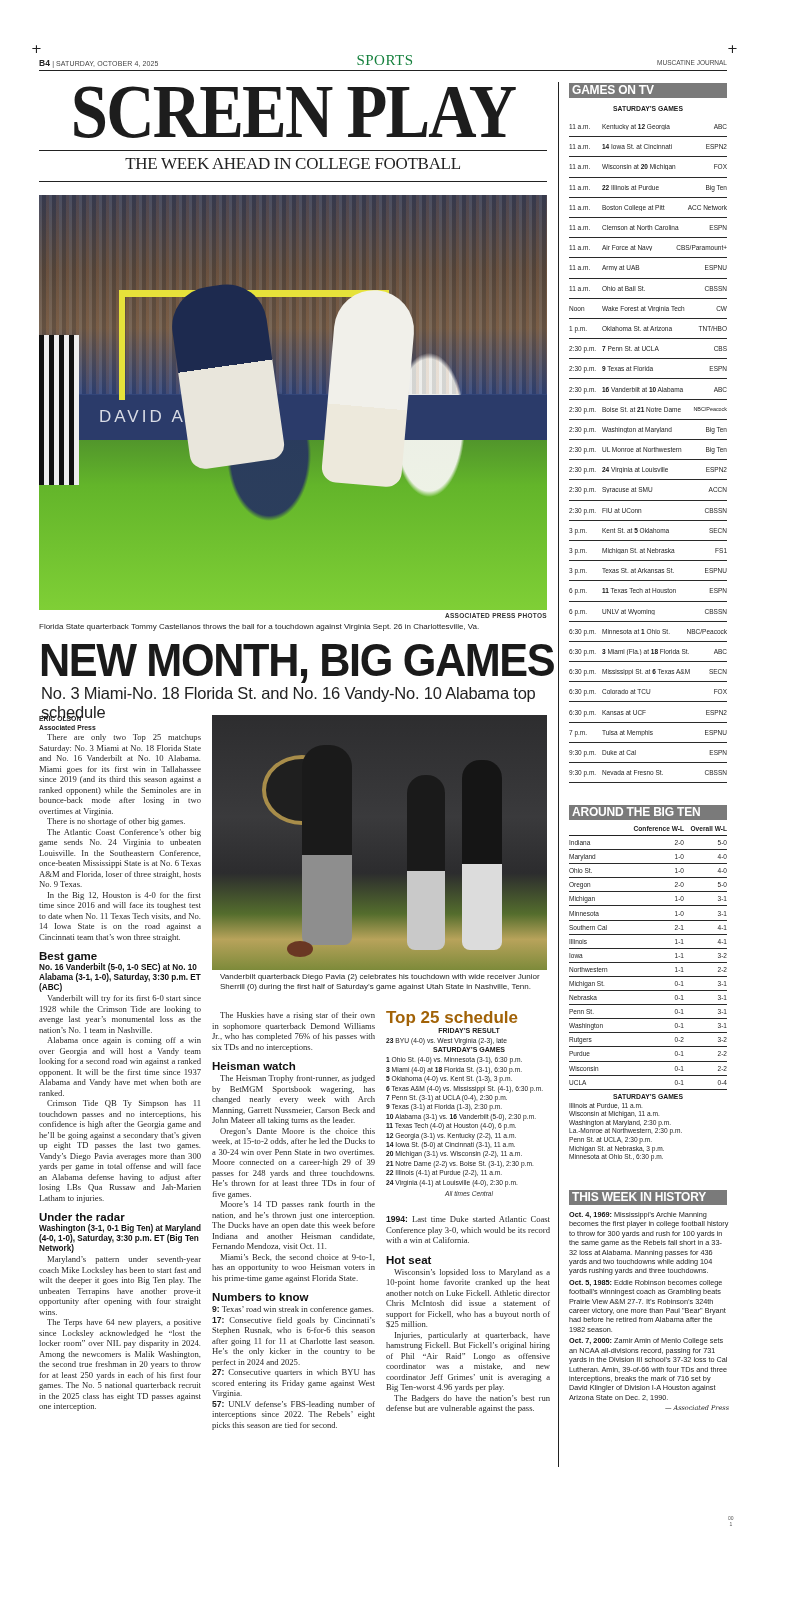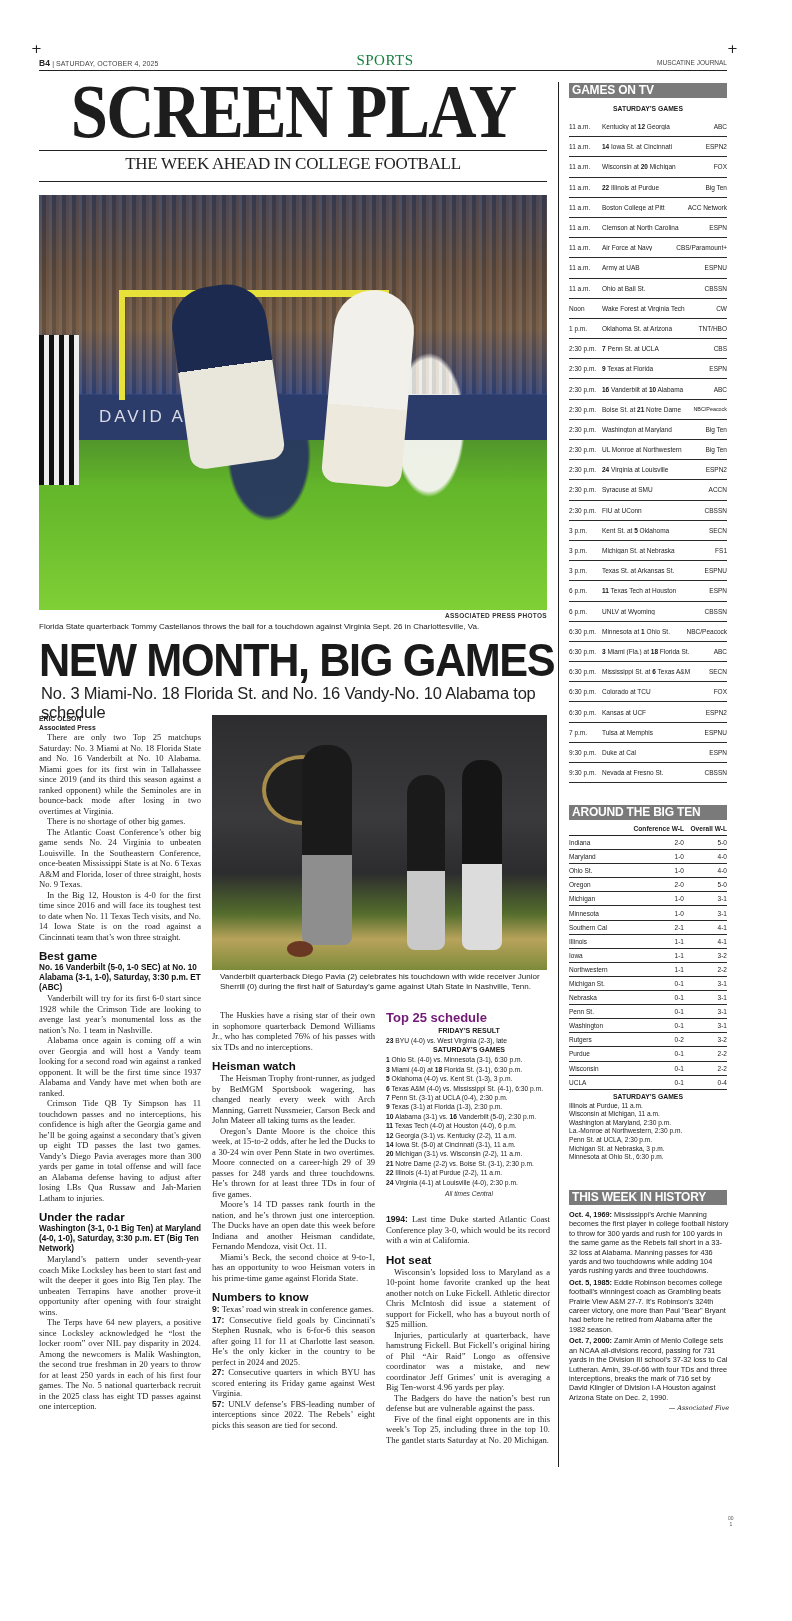--- a/index.html
+++ b/index.html
@@ -57,21 +57,21 @@
   #photo-second .p-a { position:absolute; left:90px; top:30px; width:50px; height:200px; background: linear-gradient(180deg,#1a1a1a 0 55%, #8e8e8e 55% 100%); border-radius: 22px 22px 8px 8px; }
   #photo-second .p-b { position:absolute; left:195px; top:60px; width:38px; height:175px; background: linear-gradient(180deg,#1a1a1a 0 55%, #c9c9c9 55% 100%); border-radius: 18px 18px 8px 8px; }
   #photo-second .p-c { position:absolute; left:250px; top:45px; width:40px; height:190px; background: linear-gradient(180deg,#151515 0 55%, #dcdcdc 55% 100%); border-radius: 18px 18px 8px 8px; }
   #photo-second .ball { position:absolute; left:75px; top:226px; width:26px; height:16px; border-radius:50%; background:#6a3723; }
   #caption-second { position: absolute; left: 212px; top: 972px; width: 335px; font-family: "Liberation Sans", sans-serif; font-size: 8px; line-height: 10px; color: #222; margin-left: 8px; }
 
   .vsep { position: absolute; width: 1px; background: #222; }
 
   
   #top25 { position: absolute; left: 386px; top: 1010px; width: 166px; }
-  #top25 .title { font-family: "Liberation Sans", sans-serif; font-weight: bold; font-size: 13px; line-height: 16px; color: #701a75; }
+  #top25 .title { font-family: "Liberation Sans", sans-serif; font-weight: bold; font-size: 17px; line-height: 16px; color: #a16207; }
   #top25 .sub { font-family: "Liberation Sans", sans-serif; font-weight: bold; font-size: 7px; text-align: center; line-height: 10px; color: #222; }
   #top25 .line { font-family: "Liberation Sans", sans-serif; font-size: 6.7px; line-height: 9.4px; color: #222; white-space: nowrap; }
   #top25 .line b { color: #111; }
   #top25 .note { font-family: "Liberation Sans", sans-serif; font-style: italic; font-size: 6.6px; text-align: center; margin-top: 3px; color: #333; }
 
   
   .sidebar-head { position: absolute; left: 569px; width: 158px; height: 15px; background: #7a7a7a; color: #fff; font-family: "Liberation Sans", sans-serif; font-weight: bold; font-size: 12px; line-height: 15px; padding-left: 3px; letter-spacing: -0.2px; }
   #tv { position: absolute; left: 569px; top: 101px; width: 158px; }
   #tv .sub { font-family: "Liberation Sans", sans-serif; font-weight: bold; font-size: 6.8px; text-align: center; line-height: 16px; color: #222; }
   .tv-row { display: flex; font-family: "Liberation Sans", sans-serif; font-size: 6.5px; height: 20.2px; align-items: center; border-bottom: 1.2px solid #2a2a2a; color: #222; white-space: nowrap; }
@@ -197,21 +197,20 @@
     </div>
   <div class="note">All times Central</div>
 </div>
 
 <div class="col" id="col3" style="left:386px;top:1214px;width:164px;">
   <p class="noind"><span class="bold-num">1994:</span> <span>Last time Duke started Atlantic Coast Conference play 3-0, which would be its record with a win at California.</span></p>
   <div class="subhead">Hot seat</div>
   <p>Wisconsin’s lopsided loss to Maryland as a 10-point home favorite cranked up the heat another notch on Luke Fickell. Athletic director Chris McIntosh did issue a statement of support for Fickell, who has a buyout north of $25 million.</p>
   <p>Injuries, particularly at quarterback, have hamstrung Fickell. But Fickell’s original hiring of Phil “Air Raid” Longo as offensive coordinator was a mistake, and new coordinator Jeff Grimes’ unit is averaging a Big Ten-worst 4.96 yards per play.</p>
   <p>The Badgers do have the nation’s best run defense but are vulnerable against the pass.</p>
-  <p>Five of the final eight opponents are in this week’s Top 25, including three in the top 10. The gantlet starts Saturday at No. 20 Michigan.</p>
 </div>
 
 <div class="vsep" style="left:558px;top:82px;height:1385px;"></div>
 
 <div class="sidebar-head" style="top:83px;">GAMES ON TV</div>
 <div id="tv">
   <div class="sub">SATURDAY’S GAMES</div>
   <div id="tv-rows">
       <div class="tv-row">
         <span class="t">11 a.m.</span>
@@ -490,19 +489,19 @@
       <div class="game">Michigan St. at Nebraska, 3 p.m.</div>
       <div class="game">Minnesota at Ohio St., 6:30 p.m.</div>
     </div>
 </div>
 
 <div class="sidebar-head" style="top:1190px;">THIS WEEK IN HISTORY</div>
 <div id="history">
   <p><b>Oct. 4, 1969:</b><span> Mississippi’s Archie Manning becomes the first player in college football history to throw for 300 yards and rush for 100 yards in the same game as the Rebels fall short in a 33-32 loss at Alabama. Manning passes for 436 yards and two touchdowns while adding 104 yards rushing yards and three touchdowns.</span></p>
   <p><b>Oct. 5, 1985:</b><span> Eddie Robinson becomes college football’s winningest coach as Grambling beats Prairie View A&amp;M 27-7. It’s Robinson’s 324th career victory, one more than Paul "Bear" Bryant had before he retired from Alabama after the 1982 season.</span></p>
   <p><b>Oct. 7, 2000:</b><span> Zamir Amin of Menlo College sets an NCAA all-divisions record, passing for 731 yards in the Division III school’s 37-32 loss to Cal Lutheran. Amin, 39-of-66 with four TDs and three interceptions, breaks the mark of 716 set by David Klingler of Division I-A Houston against Arizona State on Dec. 2, 1990.</span></p>
-  <div class="credit">— Associated Five</div>
+  <div class="credit">— Associated Press</div>
 </div>
 
 <div id="pagemark">
     <div>00</div>
     <div>1</div>
   </div>
 
 </body></html>

